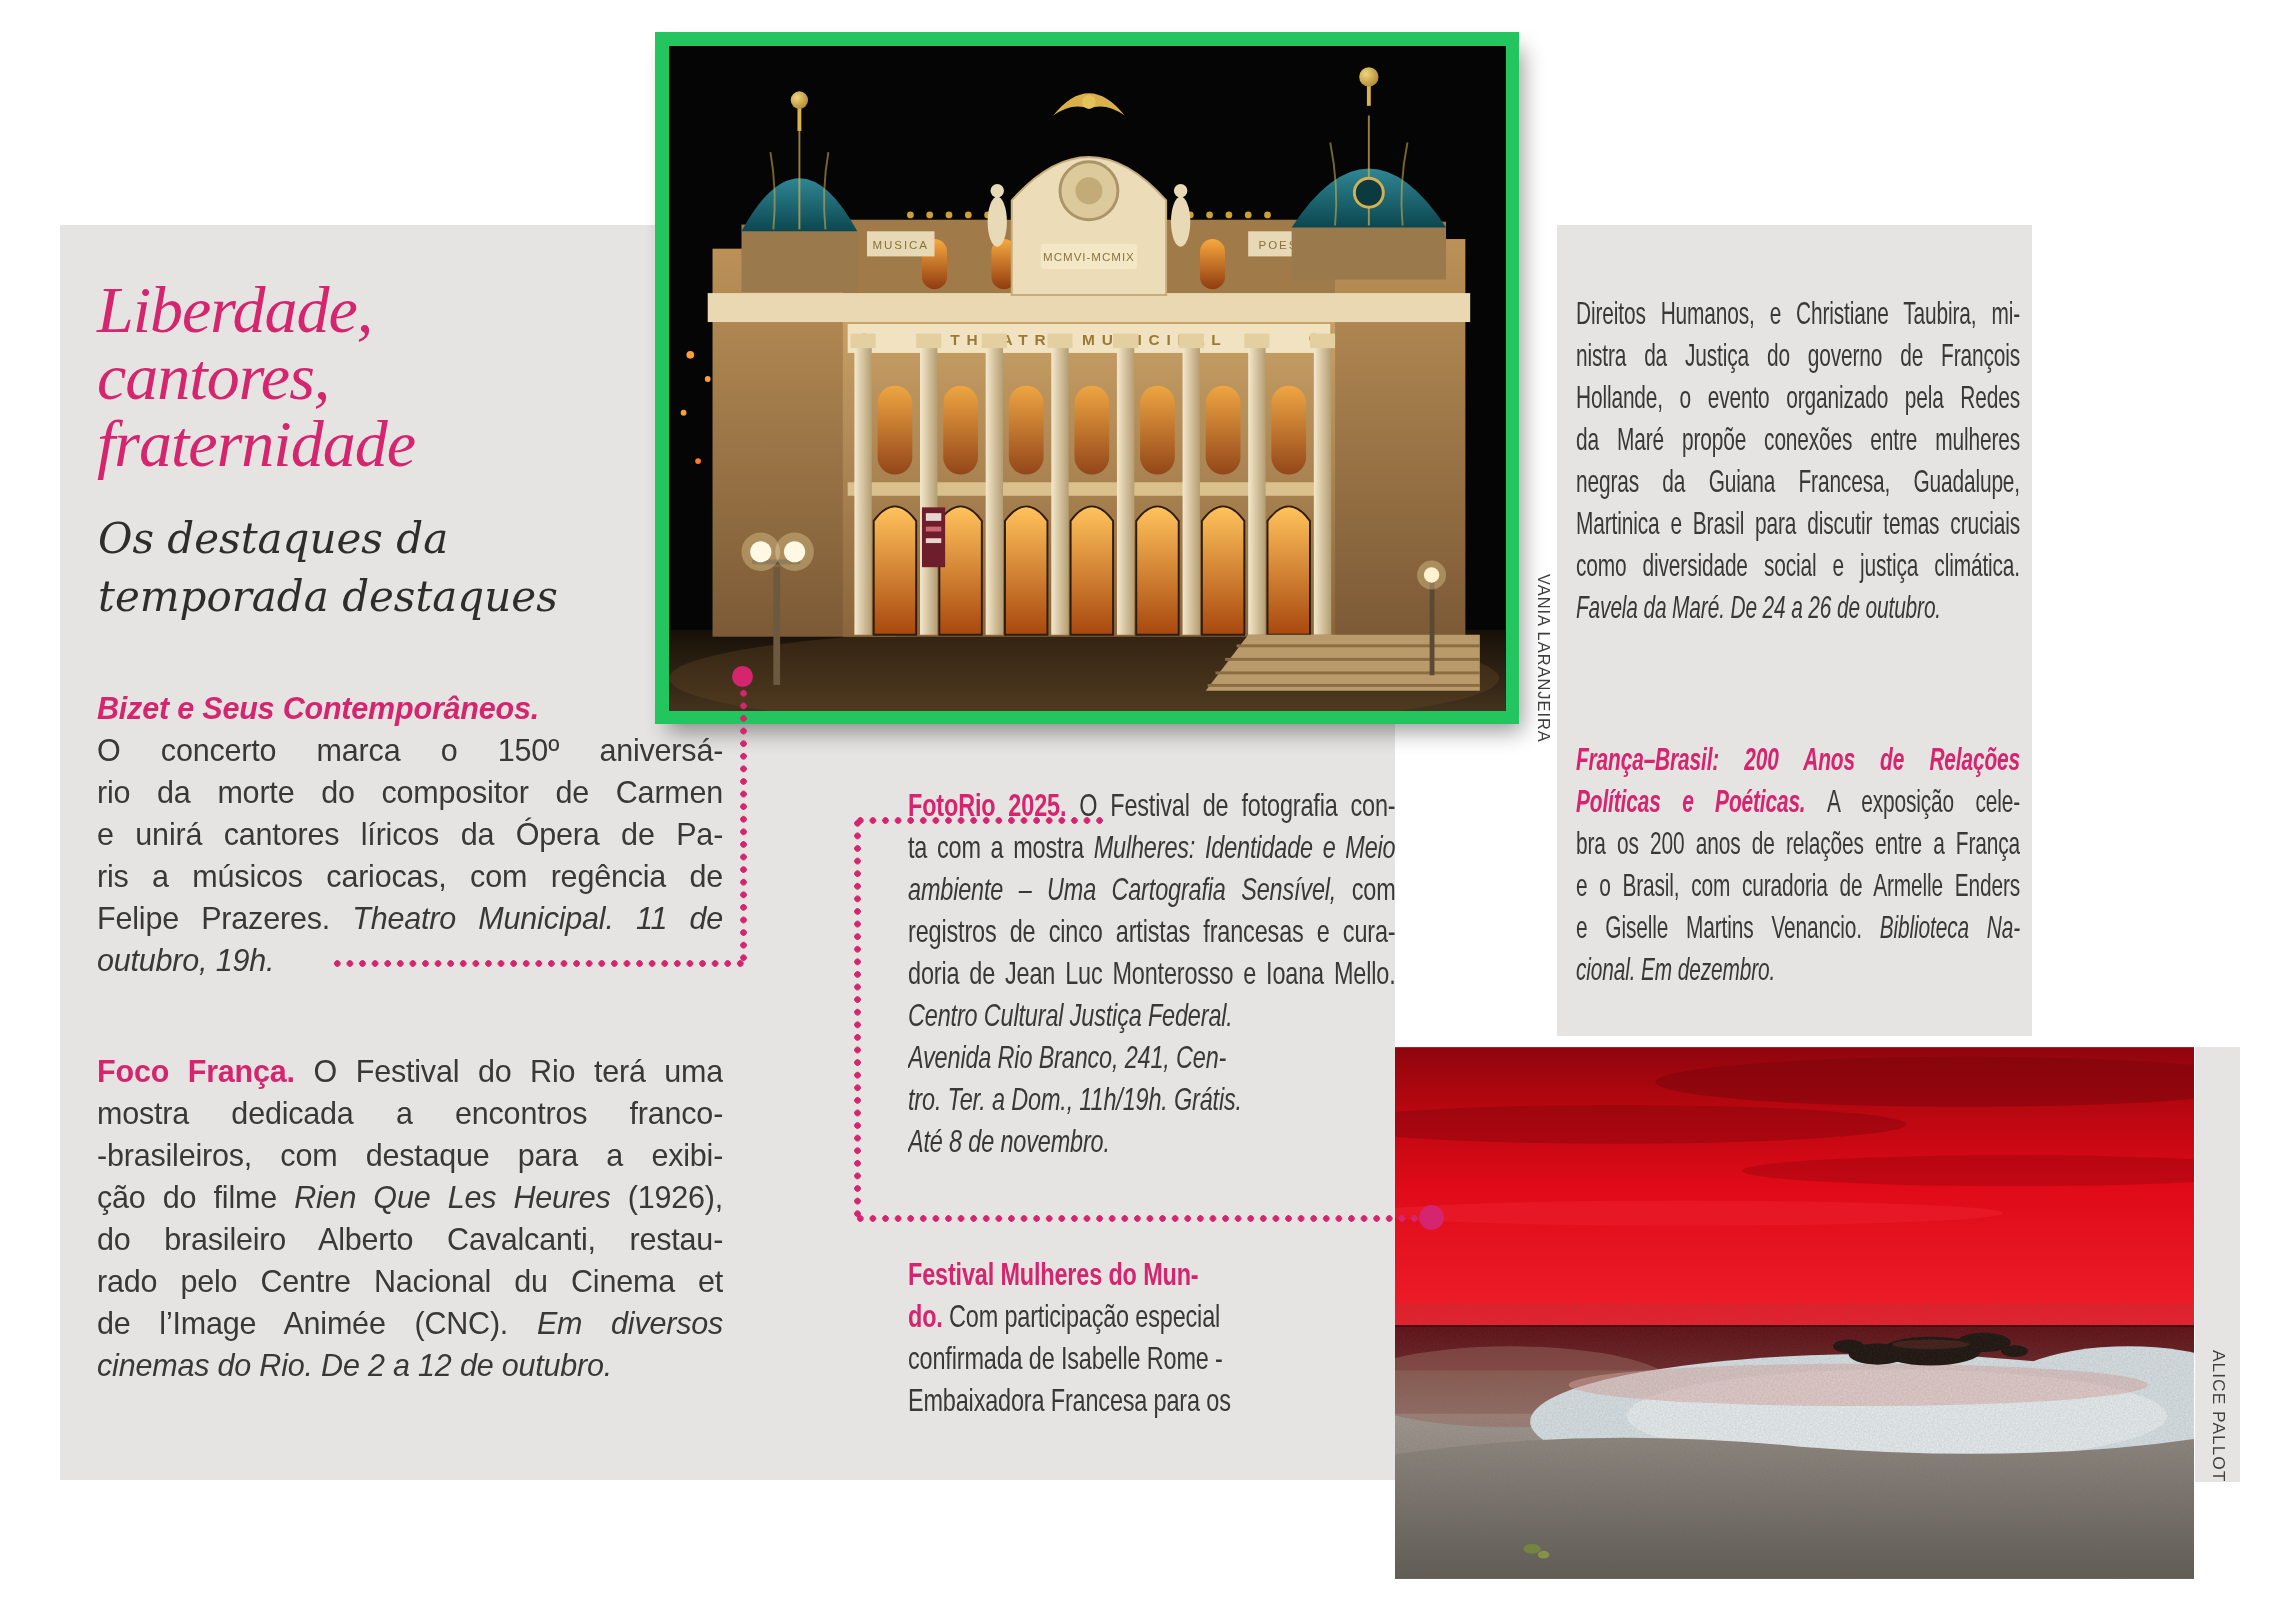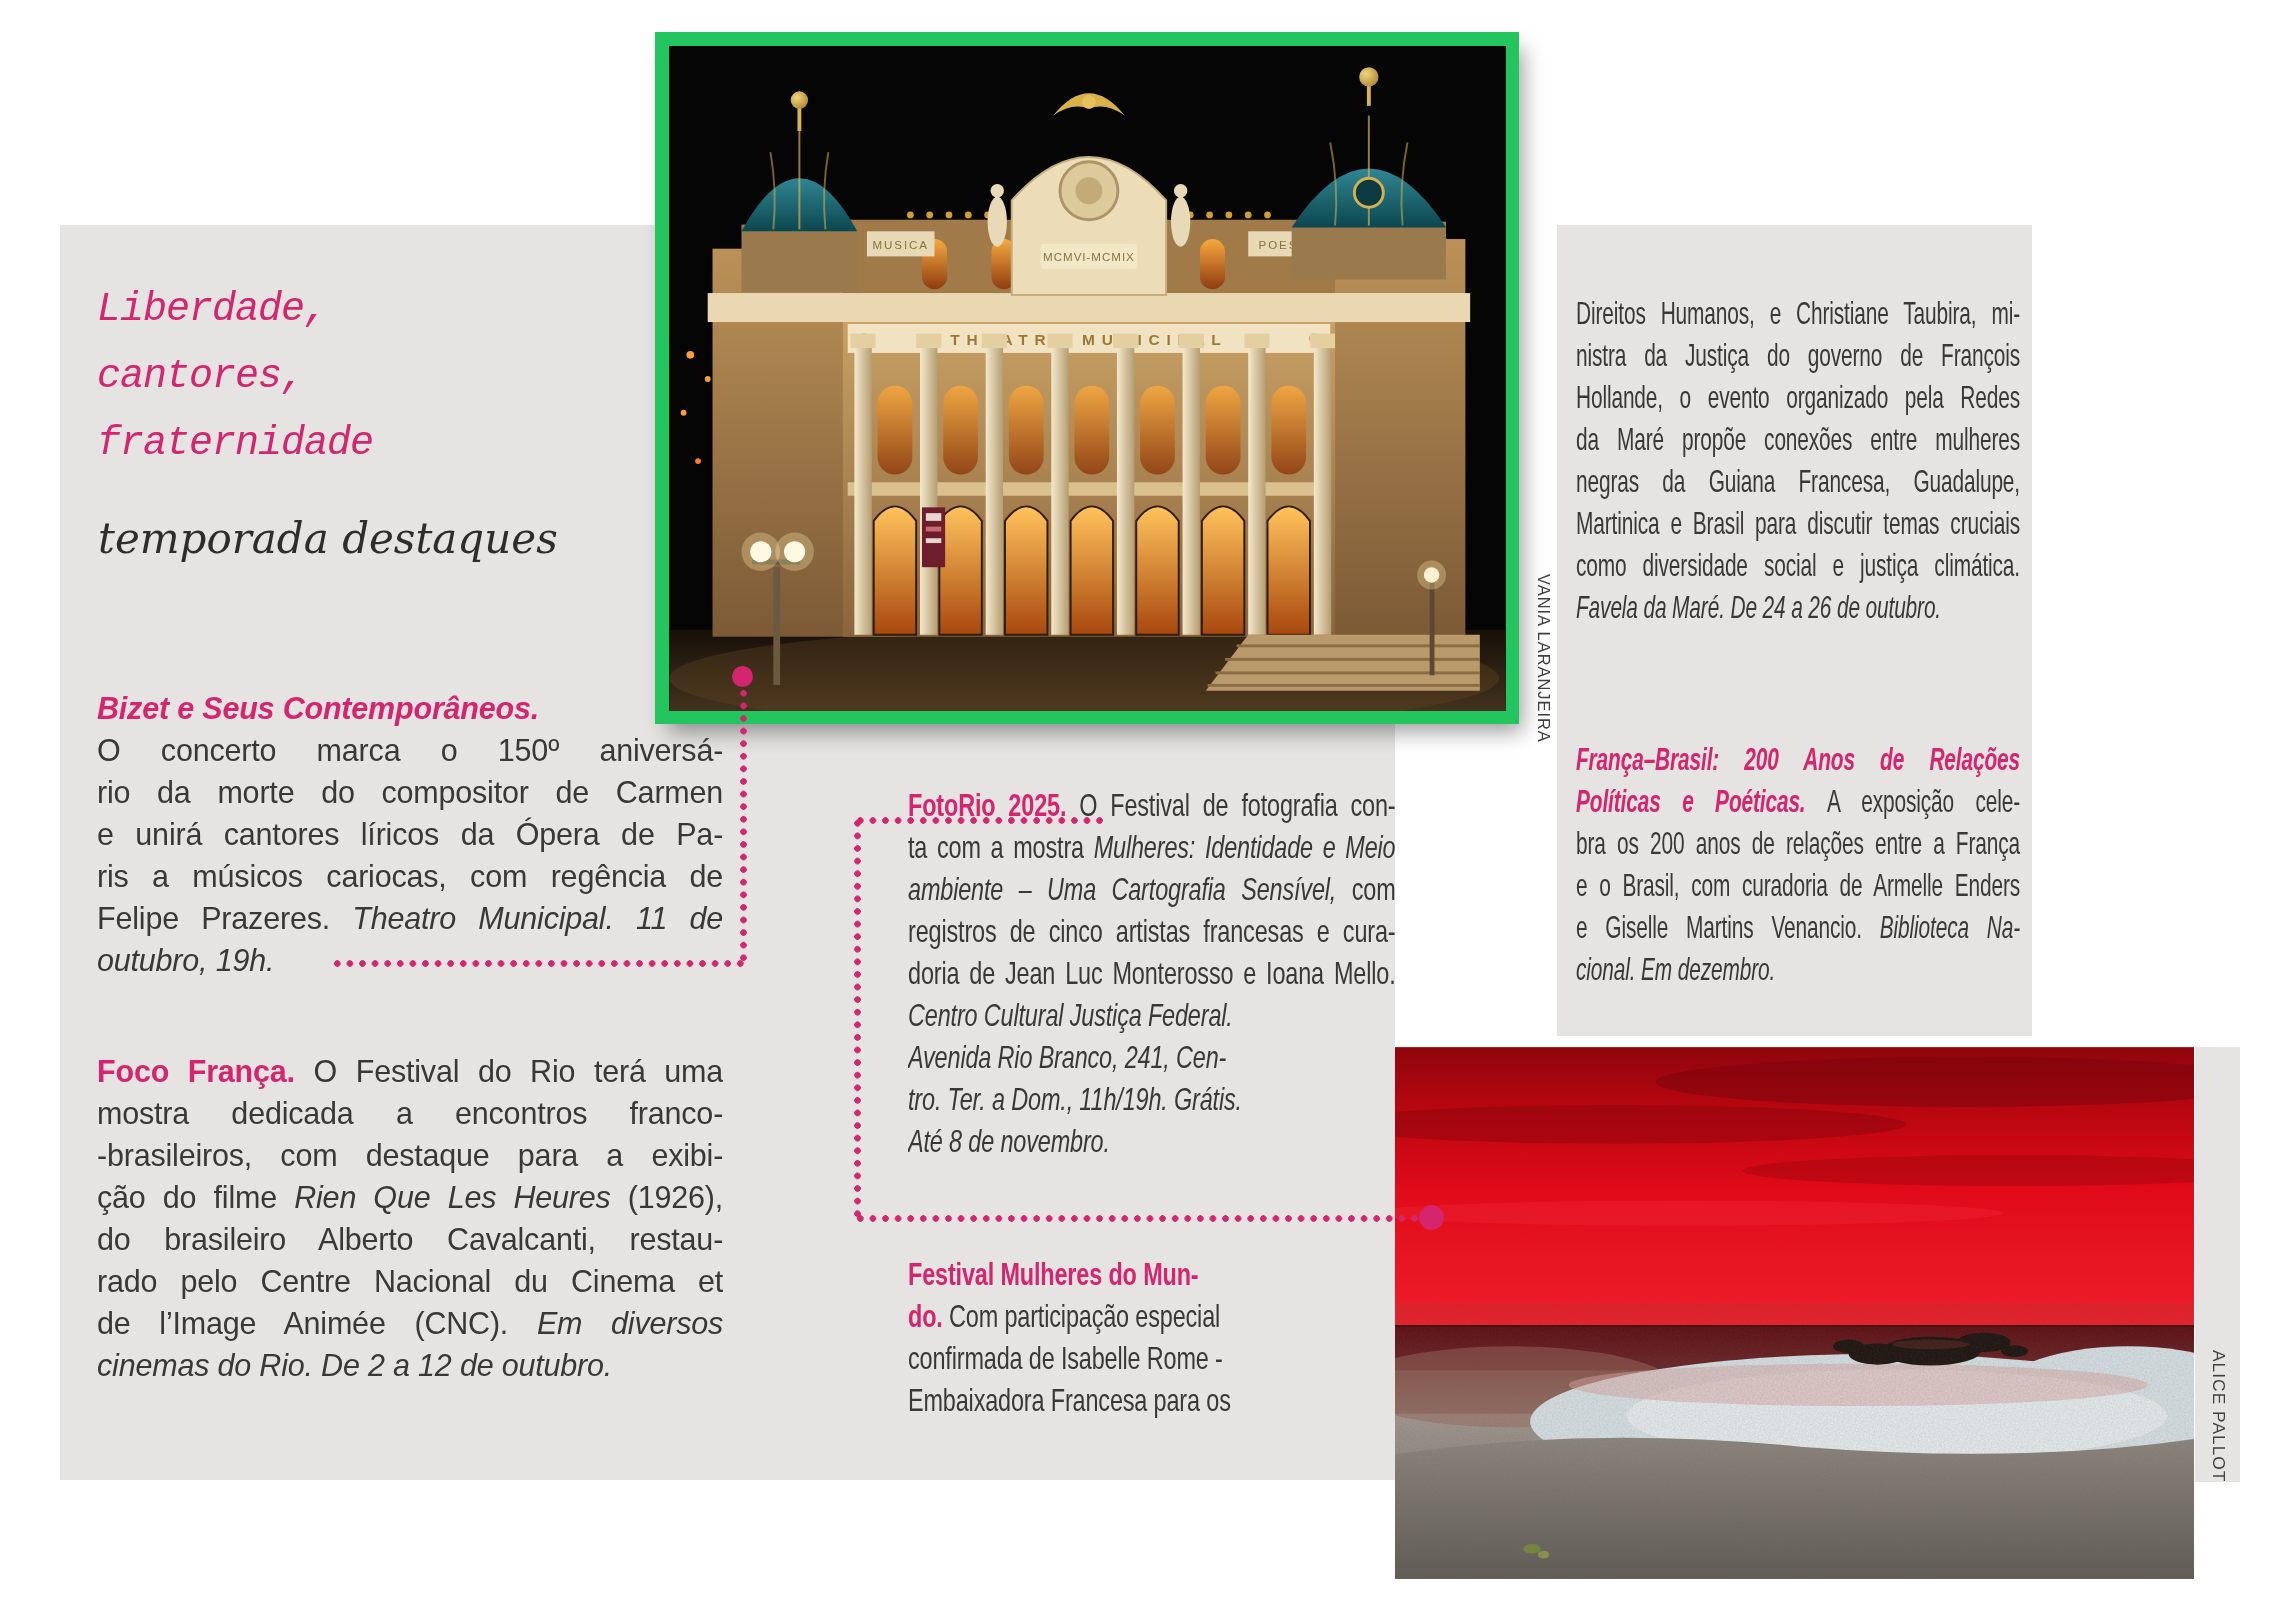--- a/index.html
+++ b/index.html
@@ -4,22 +4,22 @@
 <style>
   html,body{margin:0;padding:0;}
   body{
     width:2287px;height:1621px;position:relative;background:#ffffff;
     font-family:"Liberation Sans",sans-serif;overflow:hidden;
   }
   .panel{position:absolute;background:#e5e4e2;z-index:0;}
   
   .headline{
     position:absolute;left:97px;top:276px;z-index:3;
-    font-family:Liberation Mono, monospace;font-style:italic;
-    font-size:40px;line-height:67px;letter-spacing:-1px;color:#d4256e;
+    font-family:Liberation Serif, serif;font-style:italic;
+    font-size:66px;line-height:67px;letter-spacing:-1px;color:#d4256e;
   }
   .subtitle{
     position:absolute;left:98px;top:510px;z-index:3;
     font-family:"DejaVu Serif",serif;font-style:italic;
     font-size:42px;line-height:58px;color:#2e2d2c;
   }
   
   .body-col{
     position:absolute;z-index:3;color:#383838;
     font-size:32px;line-height:42px;letter-spacing:-0.2px;
@@ -69,20 +69,21 @@
 
 <div class="panel" style="left:60px;top:225px;width:1335px;height:1255px;"></div>
 <div class="panel" style="left:1557px;top:225px;width:475px;height:811px;"></div>
 
 <div class="headline">
     <div>Liberdade,</div>
     <div>cantores,</div>
     <div>fraternidade</div>
   </div>
 <div class="subtitle">
+    <div>Os destaques da</div>
     <div>temporada destaques</div>
   </div>
 
 <div id="bizet" class="body-col">
     <div class="jline"><span class="st-pbi">Bizet e Seus Contemporâneos.</span></div>
     <div class="jline stretch"><span>O concerto marca o 150º aniversá-</span></div>
     <div class="jline stretch"><span>rio da morte do compositor de Carmen</span></div>
     <div class="jline stretch"><span>e unirá cantores líricos da Ópera de Pa-</span></div>
     <div class="jline stretch"><span>ris a músicos cariocas, com regência de</span></div>
     <div class="jline stretch"><span>Felipe Prazeres. </span><span class="st-i">Theatro Municipal. 11 de</span></div>

